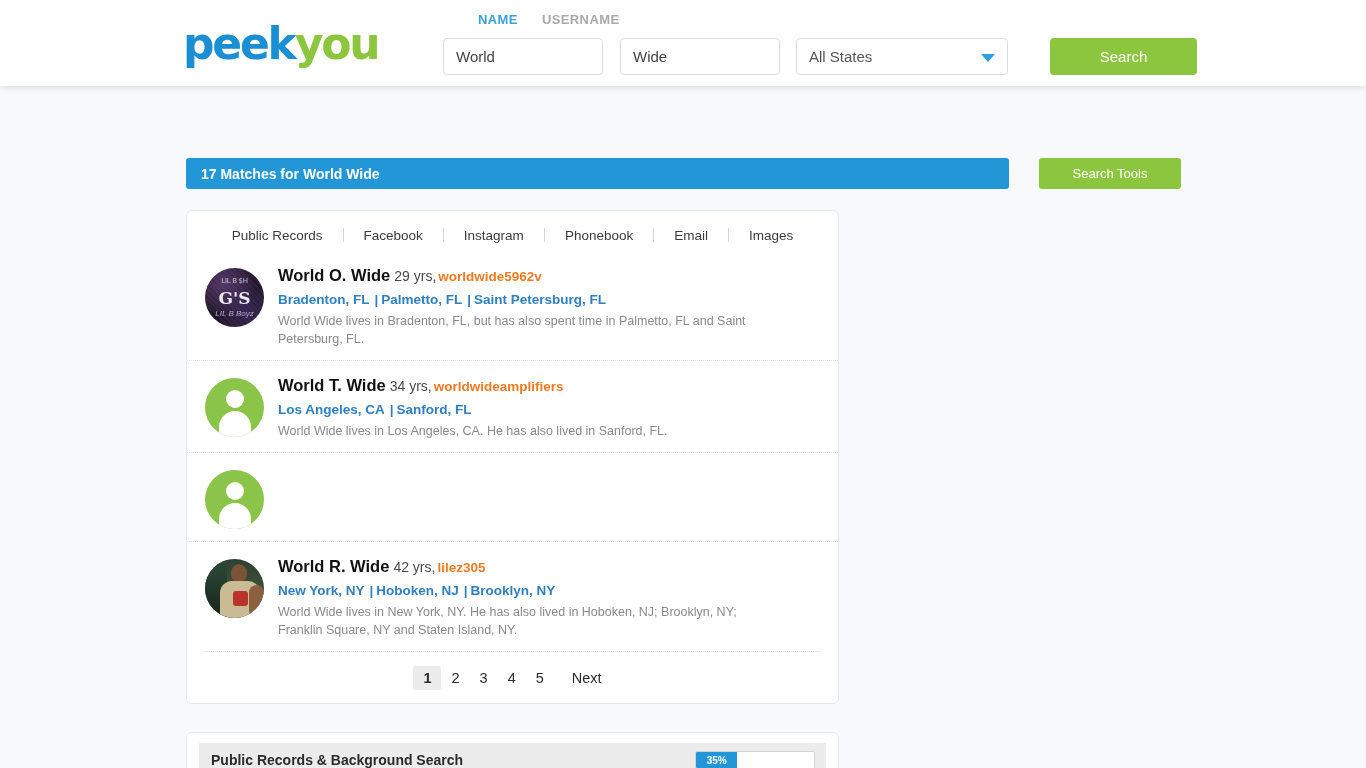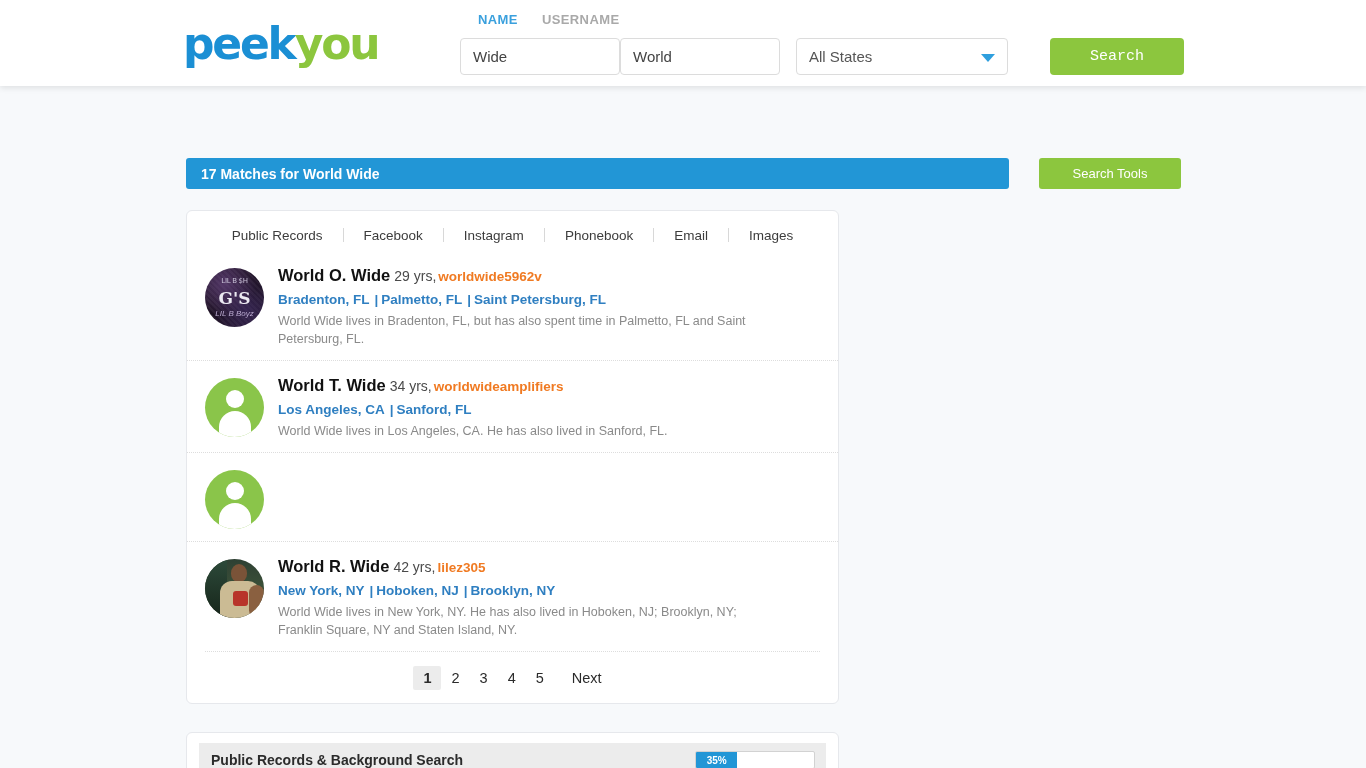--- a/index.html
+++ b/index.html
@@ -92,27 +92,27 @@
     position: absolute;
     right: 12px; top: 50%;
     margin-top: -3px;
     width: 0; height: 0;
     border-left: 7px solid transparent;
     border-right: 7px solid transparent;
     border-top: 8px solid #2f9fde;
   }
   .search-btn {
     margin-left: 42px;
-    width: 134px; height: 37px;
+    width: 147px; height: 37px;
     background: #8cc63e;
     border: none;
     border-radius: 4px;
     color: #fff;
     font-size: 15px;
-    font-family: Liberation Mono, monospace;
+    font-family: Liberation Sans, sans-serif;
     cursor: pointer;
   }
 
   
   .page { position: relative; width: 1366px; }
 
   .results-bar-row {
     position: absolute;
     left: 0; top: 72px;
     width: 1366px;
@@ -386,22 +386,22 @@
     <div class="logo">
       <span class="peek">peek</span><span class="you">you</span>
     </div>
 
     <div class="search-tabs">
       <span class="search-tab active">NAME</span>
       <span class="search-tab">USERNAME</span>
     </div>
 
     <div class="search-form">
+      <input class="txt-field" type="text" value="World" style="">
       <input class="txt-field second" type="text" value="Wide" style="">
-      <input class="txt-field" type="text" value="World" style="">
       <div class="state-select">
         <span class="sel-value">All States</span>
         <span class="caret"></span>
       </div>
       <button class="search-btn">Search</button>
     </div>
 
   </div>
 </div>
 

